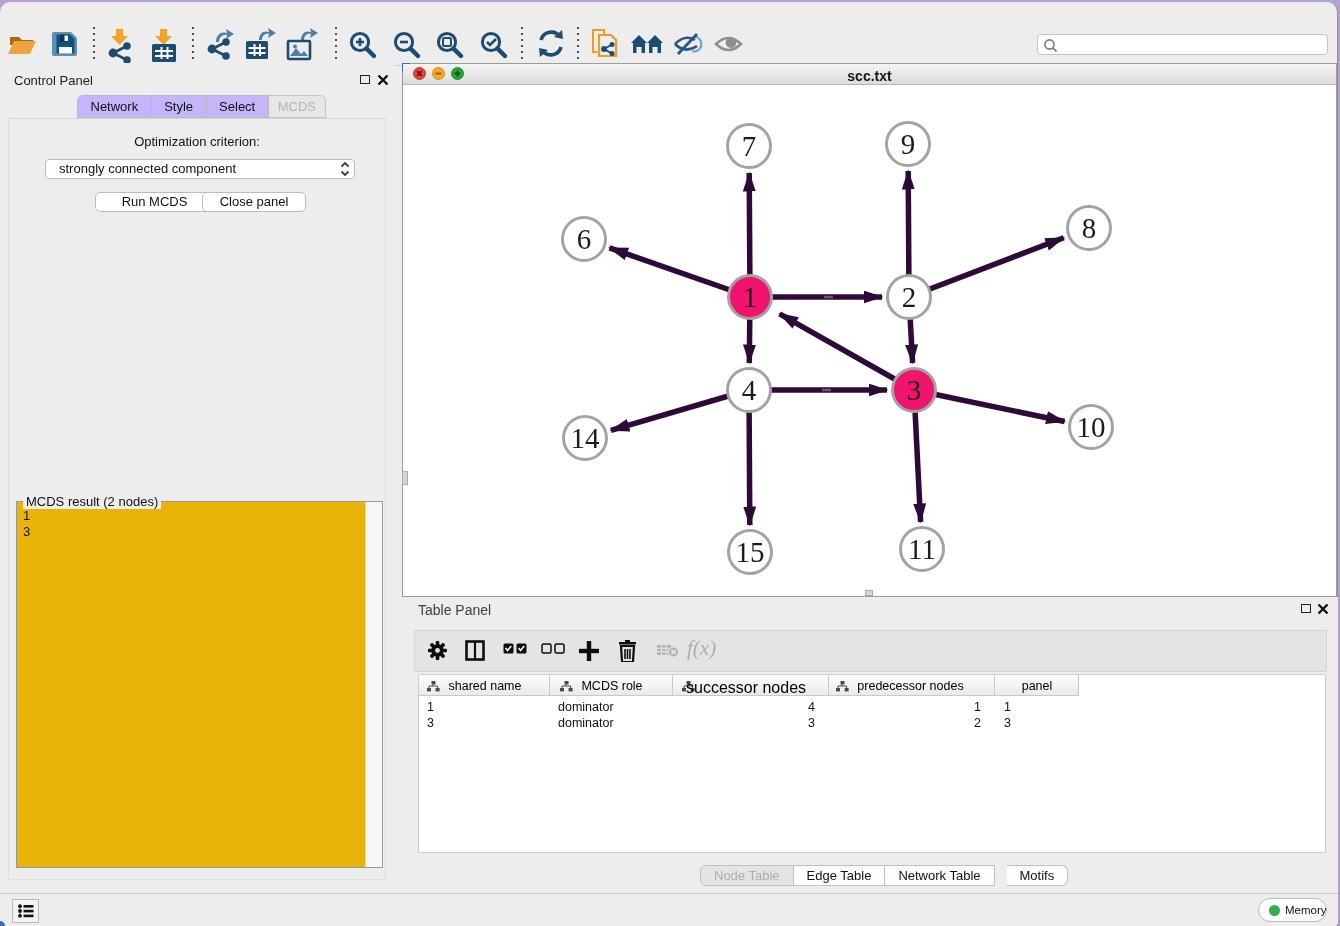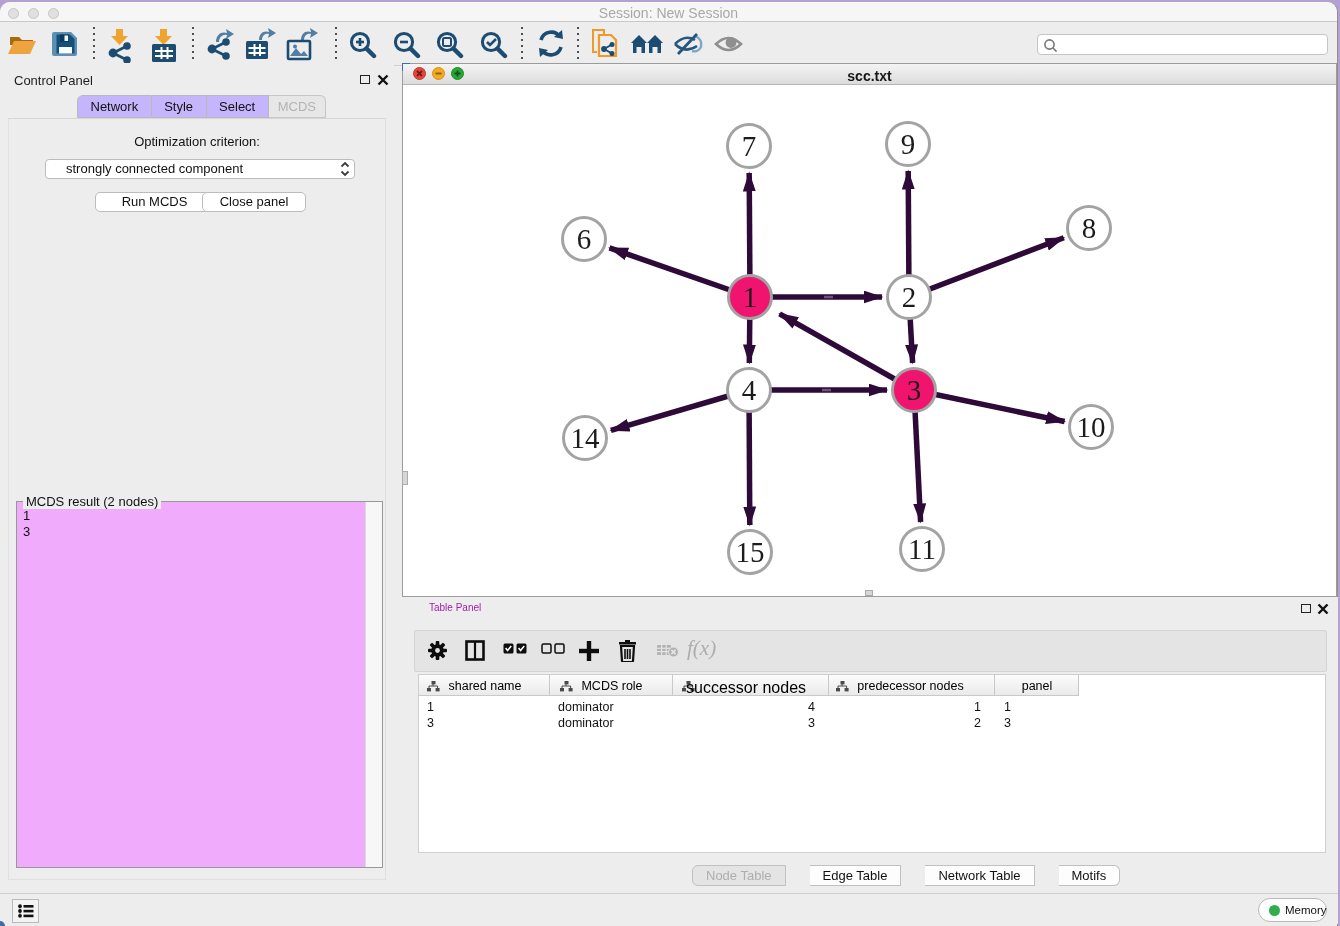--- a/index.html
+++ b/index.html
@@ -29,72 +29,66 @@
   .tab { font-size:13px; color:#111; background:#c4b5fd; border:1px solid #b9b9b9;
          border-left:none; padding:3px 12.5px 0 12.5px; height:23px; }
   .tab.first { border-left:1px solid #b9b9b9; border-radius:6px 0 0 0; }
   .tab.sel { background:#e7e7e7; color:#b4b4b4; border-color:#c6c6c6; border-radius:0 6px 0 0; padding:3px 9px 0 9px; }
   .cp-content { position:absolute; left:8px; top:54px; width:378px; height:762px;
                 background:#ededed; border:1px solid #dfdfdf; border-top:1px solid #d6d6d6; }
   .optlabel { position:absolute; top:70px; left:0; width:394px; text-align:center;
               font-size:13px; color:#111; }
   .combo { position:absolute; left:45px; top:95px; width:310px; height:20px; background:#fff;
            border:1px solid #bcbcbc; border-radius:4px; font-size:13px; color:#111;
-           line-height:18px; padding-left:20px; }
+           line-height:18px; padding-left:13px; }
   .btn { position:absolute; top:128px; height:20px; background:#fff; border:1px solid #bcbcbc;
          border-radius:5px; font-size:13px; color:#111; text-align:center; line-height:18px; }
   .fieldset { position:absolute; left:16px; top:437px; width:367px; height:367px;
-              border:1px solid #989898; background:#f0abfc; }
+              border:1px solid #989898; background:#eab308; }
   .fieldset .legend { position:absolute; top:-8px; left:6px; background:#ededed;
                       padding:0 3px; font-size:13px; color:#111; }
   .fs-scroll { position:absolute; right:0; top:0; width:17px; height:365px;
                background:#f7f7f7; border-left:1px solid #dadada; }
   
   .frame { position:absolute; left:402px; top:61px; width:935px; height:534px;
            border:1px solid #9c9c9c; background:#fff; }
   .frame-title { position:absolute; left:0; top:0; width:100%; height:21px;
                  background:linear-gradient(#f4f4f4,#dcdcdc); border-bottom:1px solid #b5b5b5; }
   .light { position:absolute; top:3px; width:13px; height:13px; border-radius:50%;
            font-size:11px; font-weight:bold; text-align:center; line-height:12px; }
   .frame-name { position:absolute; top:4px; left:0; width:100%; text-align:center;
                 font-size:14px; font-weight:600; color:#161616; }
   
   .tp { position:absolute; left:404px; top:595px; width:934px; height:296px; background:#ededed; }
-  .tp-title { position:absolute; left:25px; top:5px; font-size:10px; color:#a21caf; }
+  .tp-title { position:absolute; left:14px; top:5px; font-size:14px; color:#404040; }
   .tp-toolbar { position:absolute; left:10px; top:33px; width:913px; height:42px;
                 background:#e4e4e4; border:1px solid #d4d4d4; border-radius:2px; }
   .tp-table { position:absolute; left:14px; top:77px; width:908px; height:179px;
               background:#fff; border:1px solid #cfcfcf;padding-left:20px; }
   .thead { position:absolute; left:0; top:0; height:21px;
            background:linear-gradient(#fcfcfc,#eaeaea); border-bottom:1px solid #c9c9c9;
            border-right:1px solid #c9c9c9; }
   .trow { position:absolute; font-size:12.5px; color:#111; }
-  .btabs { position:absolute; top:268px; left:288px; display:flex; height:14px;gap:24px; }
+  .btabs { position:absolute; top:268px; left:296px; display:flex; height:14px; }
   .btab { font-size:13px; background:#fdfdfd; border:1px solid #c0c0c0; border-left:none;
           padding:2px 13px 0 13px; color:#111; height:21px; }
   .btab.first { border-left:1px solid #c0c0c0; border-radius:6px 0 0 6px; }
-  .btab.last { border-radius:0 6px 6px 0; }
+  .btab.last { border-radius:0 6px 6px 0;margin-left:12px; }
   .btab.sel { background:#e4e4e4; color:#aeaeae; }
   
   .status { position:absolute; left:0; top:891px; width:1338px; height:31px;
             background:#ededed; border-top:1px solid #cfcfcf; }
   .stbtn { position:absolute; left:12px; top:5px; width:27px; height:24px; background:#f3f3f3;
            border:1px solid #b9b9b9; }
   .membtn { position:absolute; left:1258px; top:4px; width:69px; height:24px; background:#fdfdfd;
             border:1px solid #b9b9b9; border-radius:12px; font-size:11.5px; color:#111;text-decoration:underline; }
 </style>
 </head>
 <body>
 <div class="win">
-  <div class="titlebar">
-    <div class="tl" style="left:8px;"></div>
-    <div class="tl" style="left:28px;"></div>
-    <div class="tl" style="left:48px;"></div>
-    <div class="titletext">Session: New Session</div>
-  </div>
   <div class="toolbar">
     <div class="tsep" style="left:93px;"></div>
     <div class="tsep" style="left:192px;"></div>
     <div class="tsep" style="left:335px;"></div>
     <div class="tsep" style="left:521px;"></div>
     <div class="tsep" style="left:577px;"></div>
     <svg class="ticon" style="left:6px;" width="32" height="32">
       <path d="M4,9 h9 l3,3 h11 v5 h-23 z" fill="#a96a0f"></path>
       <path d="M2,26 L8,13 H30 L24,26 Z" fill="#eea43e"></path>
     </svg>

